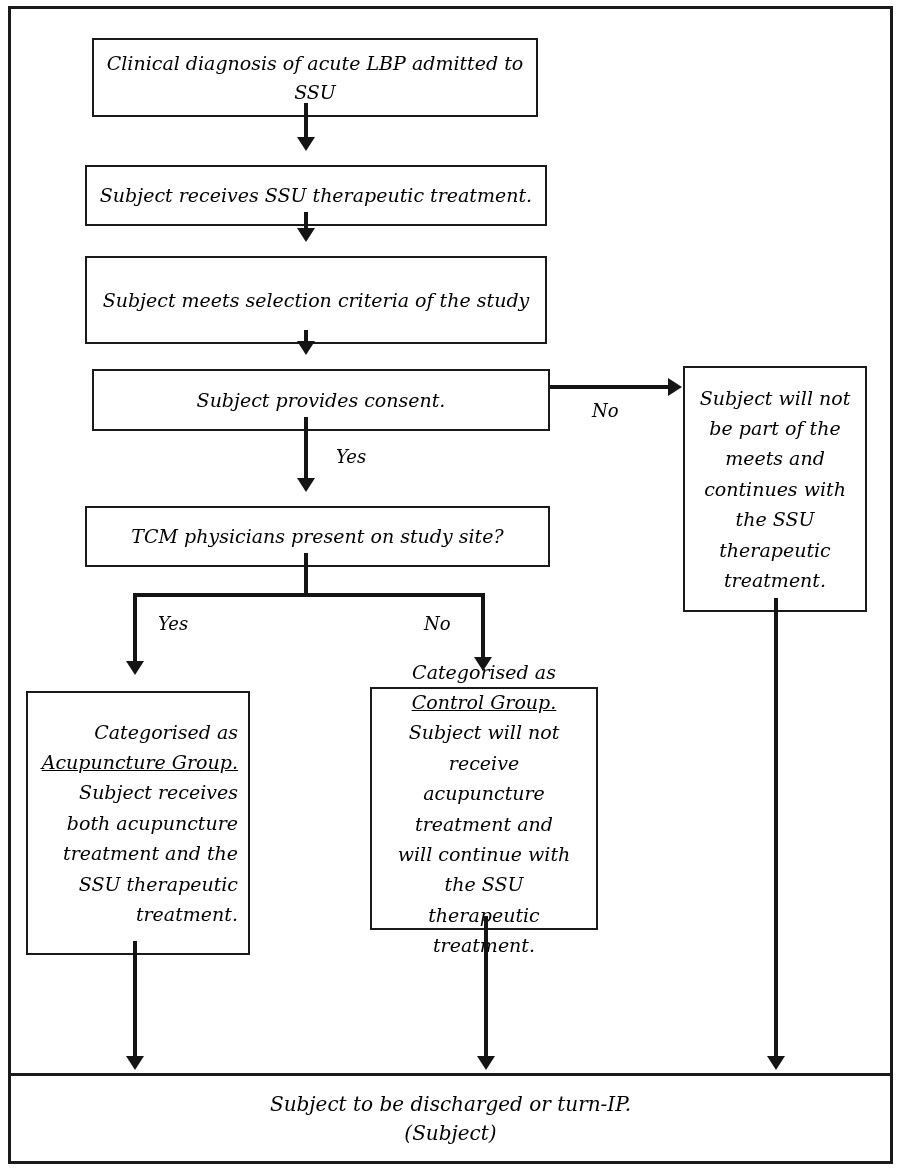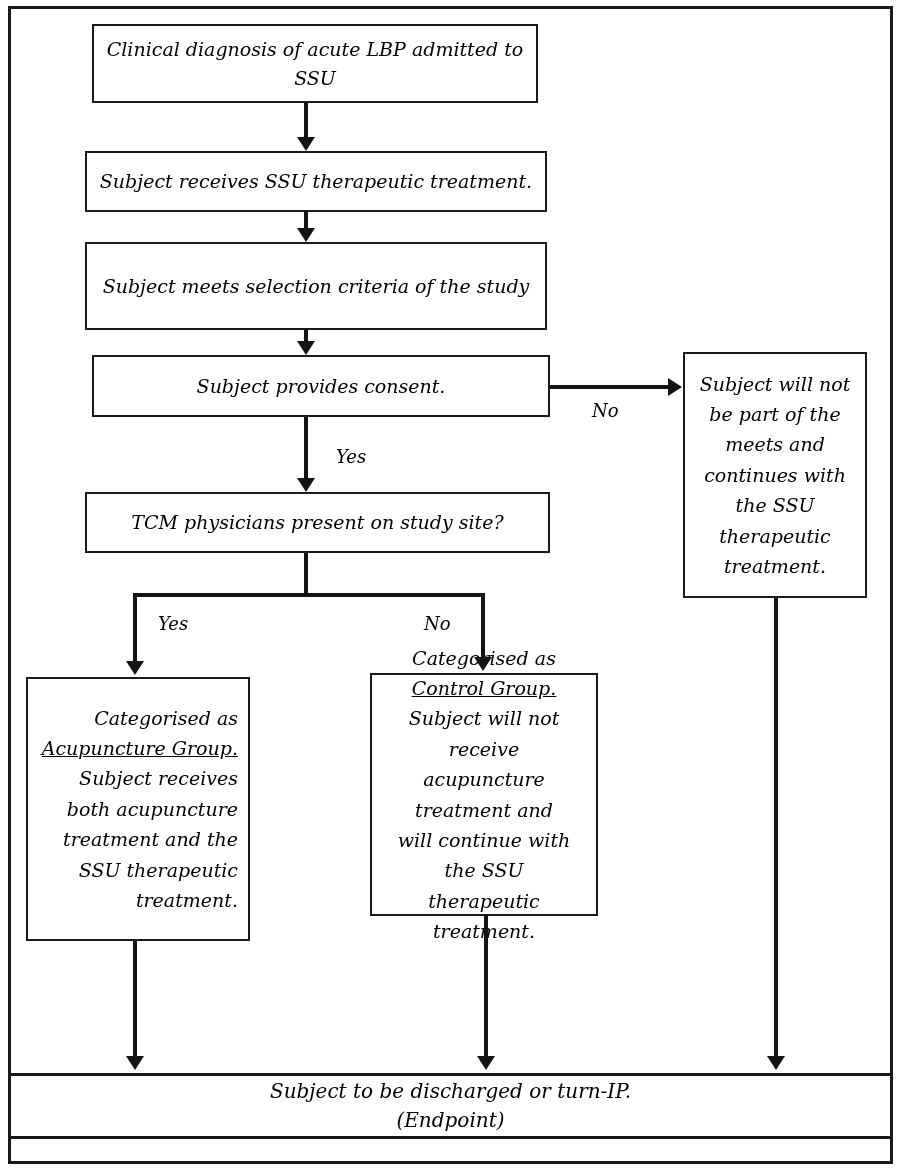--- a/index.html
+++ b/index.html
@@ -15,40 +15,41 @@
   .frame{
     position:absolute;left:8px;top:6px;width:885px;height:1158px;
     border:3px solid #1a1a1a;box-sizing:border-box;
   }
   .box{
     position:absolute;box-sizing:border-box;
     border:2px solid #1a1a1a;background:#fff;
     display:flex;align-items:center;justify-content:center;
     text-align:center;font-size:19px;line-height:1.5;
     padding:4px 10px;
+    margin-top:14px;
   }
   .box .txt{display:inline;}
   .u{text-decoration:underline;}
   .vline{position:absolute;width:4px;background:#141414;}
   .hline{position:absolute;height:4px;background:#141414;}
   .head-down{
     position:absolute;width:0;height:0;
     border-left:9px solid transparent;border-right:9px solid transparent;
     border-top:14px solid #141414;
   }
   .head-right{
     position:absolute;width:0;height:0;
     border-top:9px solid transparent;border-bottom:9px solid transparent;
     border-left:14px solid #141414;
   }
   .lbl{
     position:absolute;font-size:18px;line-height:1;
   }
   .endpoint{
-    position:absolute;left:8px;top:1073px;width:885px;height:66px;
+    position:absolute;left:8px;top:1073px;width:885px;height:91px;
     box-sizing:border-box;border:3px solid #1a1a1a;background:#fff;
     display:flex;flex-direction:column;align-items:center;justify-content:center;
     text-align:center;font-size:20px;line-height:1.45;
   }
   .tall{line-height:1.6;}
 </style>
 </head>
 <body>
 
 <div class="canvas">
@@ -82,21 +83,21 @@
   <div class="box tall" style="left:26px;top:677px;width:224px;height:264px;padding:6px 10px;text-align:right;">
     <span class="txt"><span>Categorised as </span><span class="u">Acupuncture Group.</span><span> Subject receives both acupuncture treatment and the SSU therapeutic treatment.</span></span>
   </div>
 
   <div class="box tall" style="left:370px;top:673px;width:228px;height:243px;padding:6px 24px;">
     <span class="txt"><span>Categorised as </span><span class="u">Control Group.</span><span> Subject will not receive acupuncture treatment and will continue with the SSU therapeutic treatment.</span></span>
   </div>
 
   <div class="endpoint">
     <div>Subject to be discharged or turn-IP.</div>
-    <div>(Endpoint)</div>
+    <div>(Subject)</div>
   </div>
 
   <div class="vline" style="left:304px;top:103px;height:36px;"></div>
   <div class="head-down" style="left:297px;top:137px;"></div>
 
   <div class="vline" style="left:304px;top:212px;height:18px;"></div>
   <div class="head-down" style="left:297px;top:228px;"></div>
 
   <div class="vline" style="left:304px;top:330px;height:13px;"></div>
   <div class="head-down" style="left:297px;top:341px;"></div>

